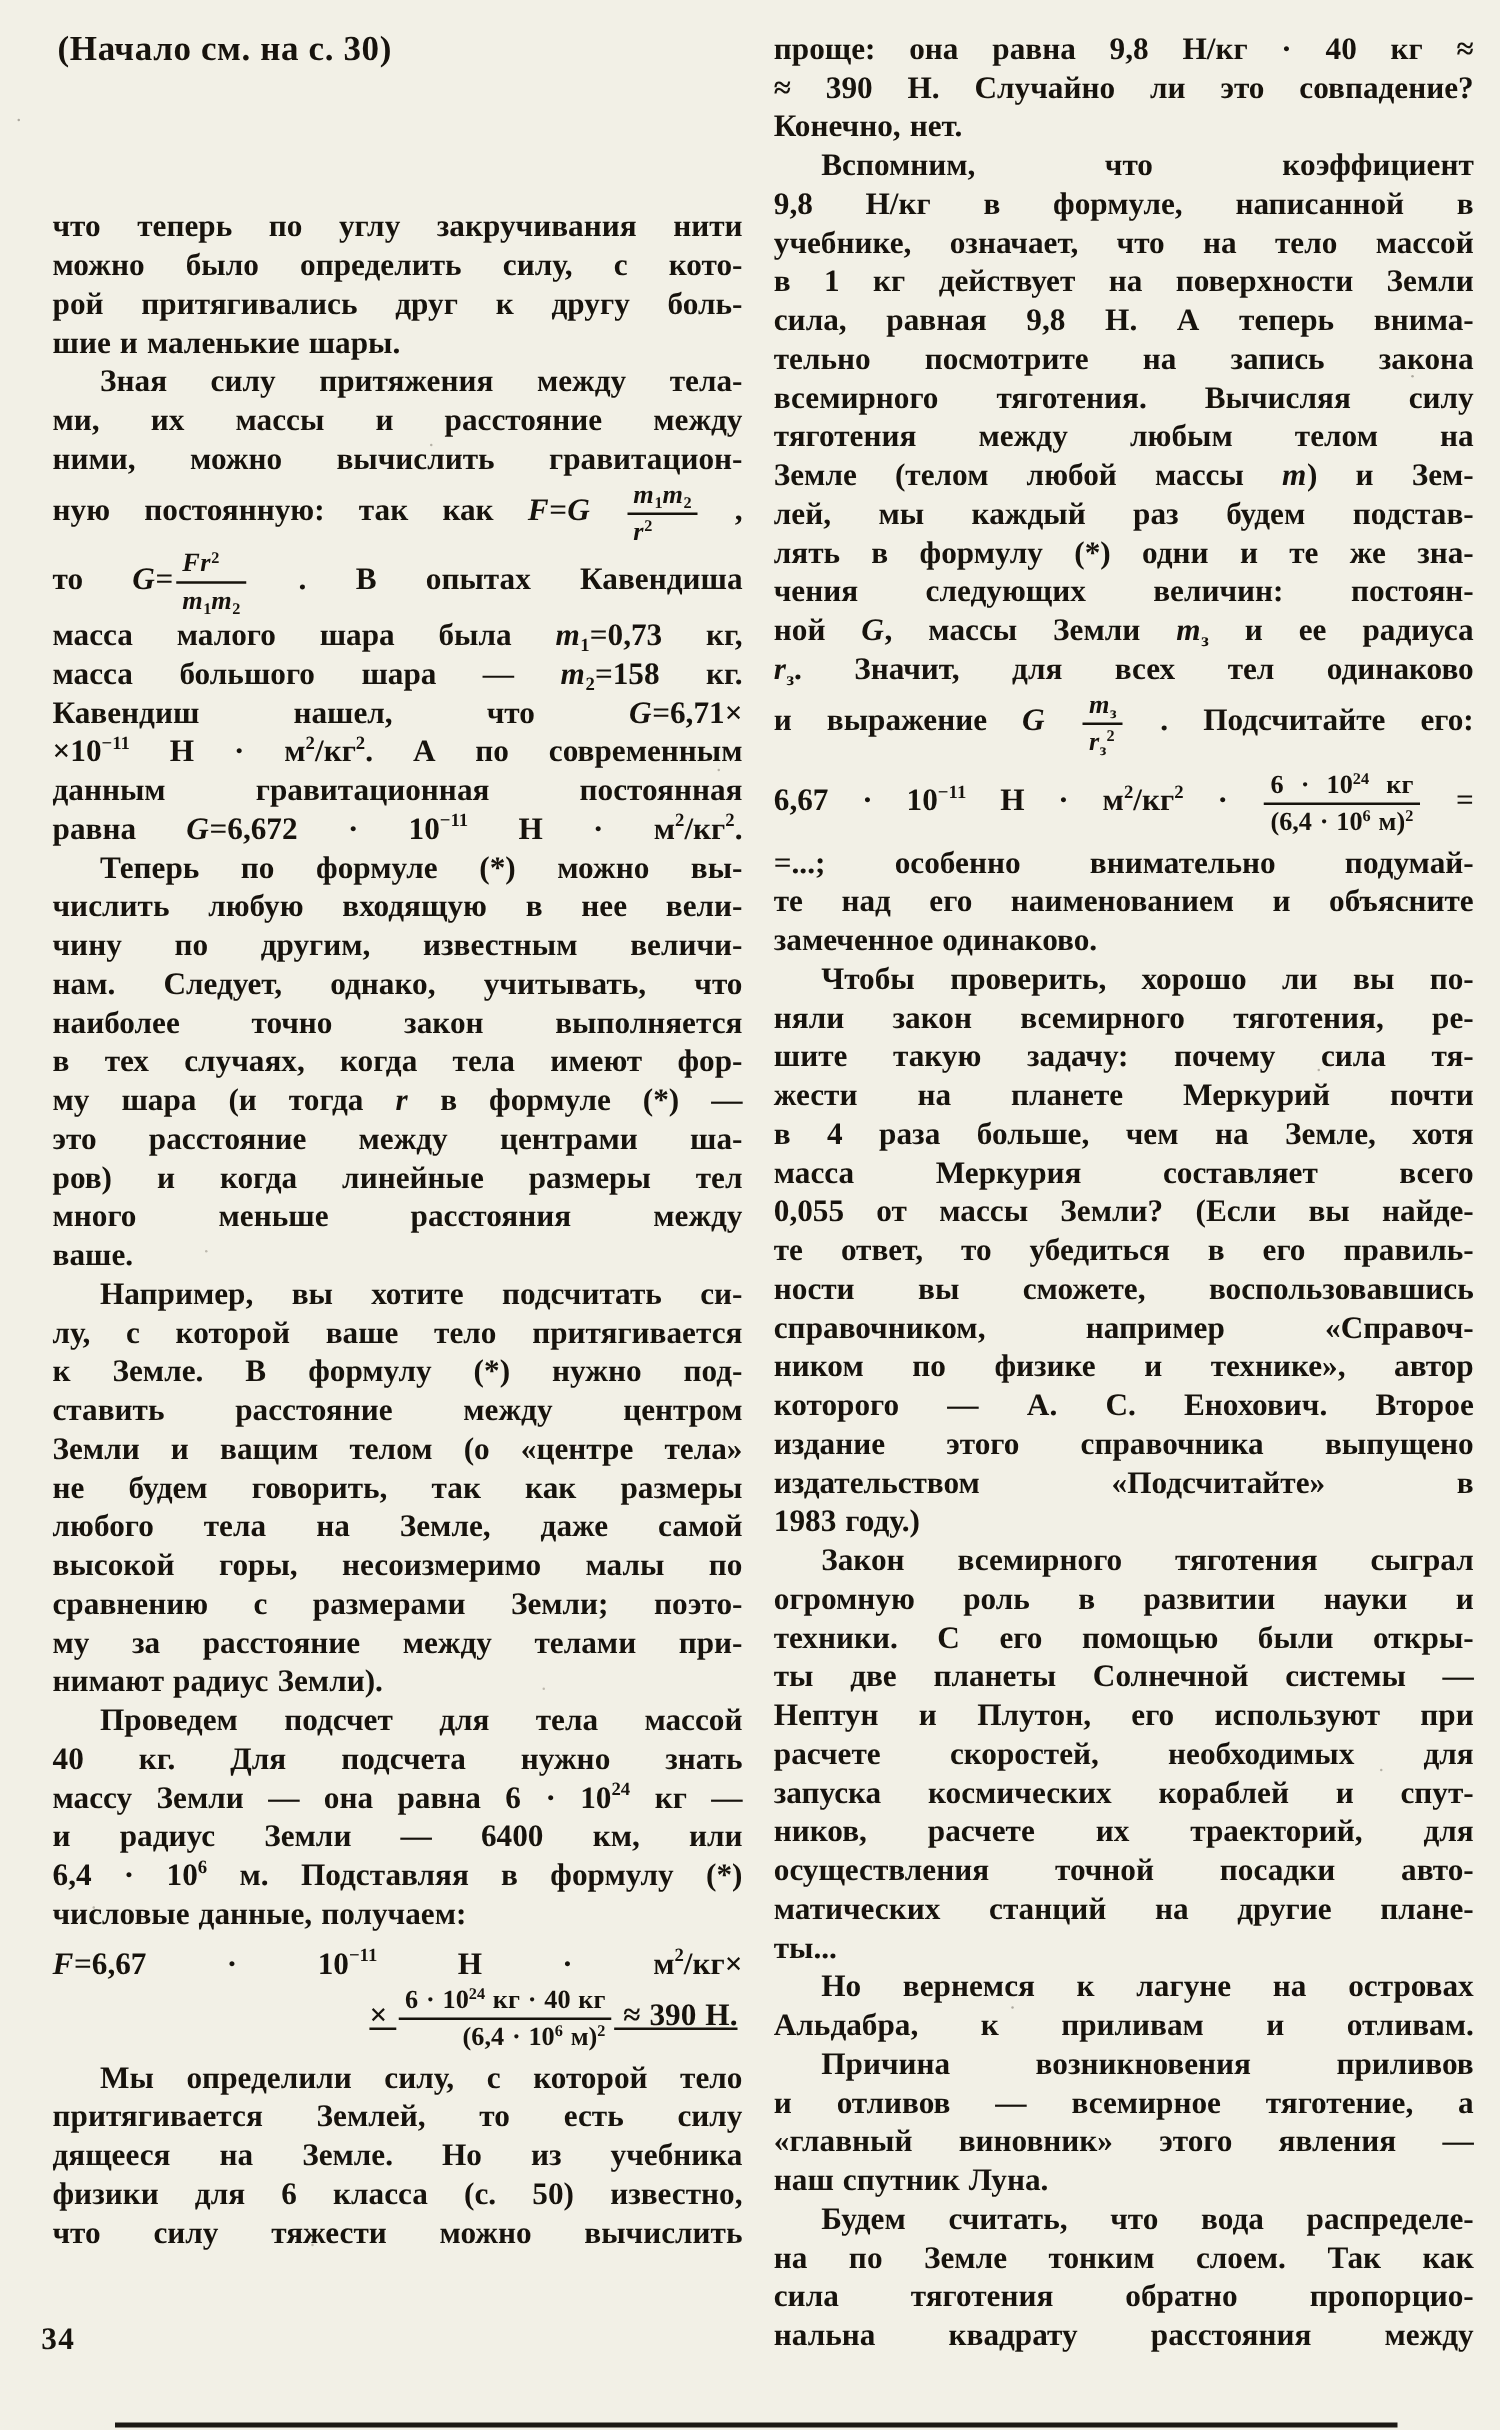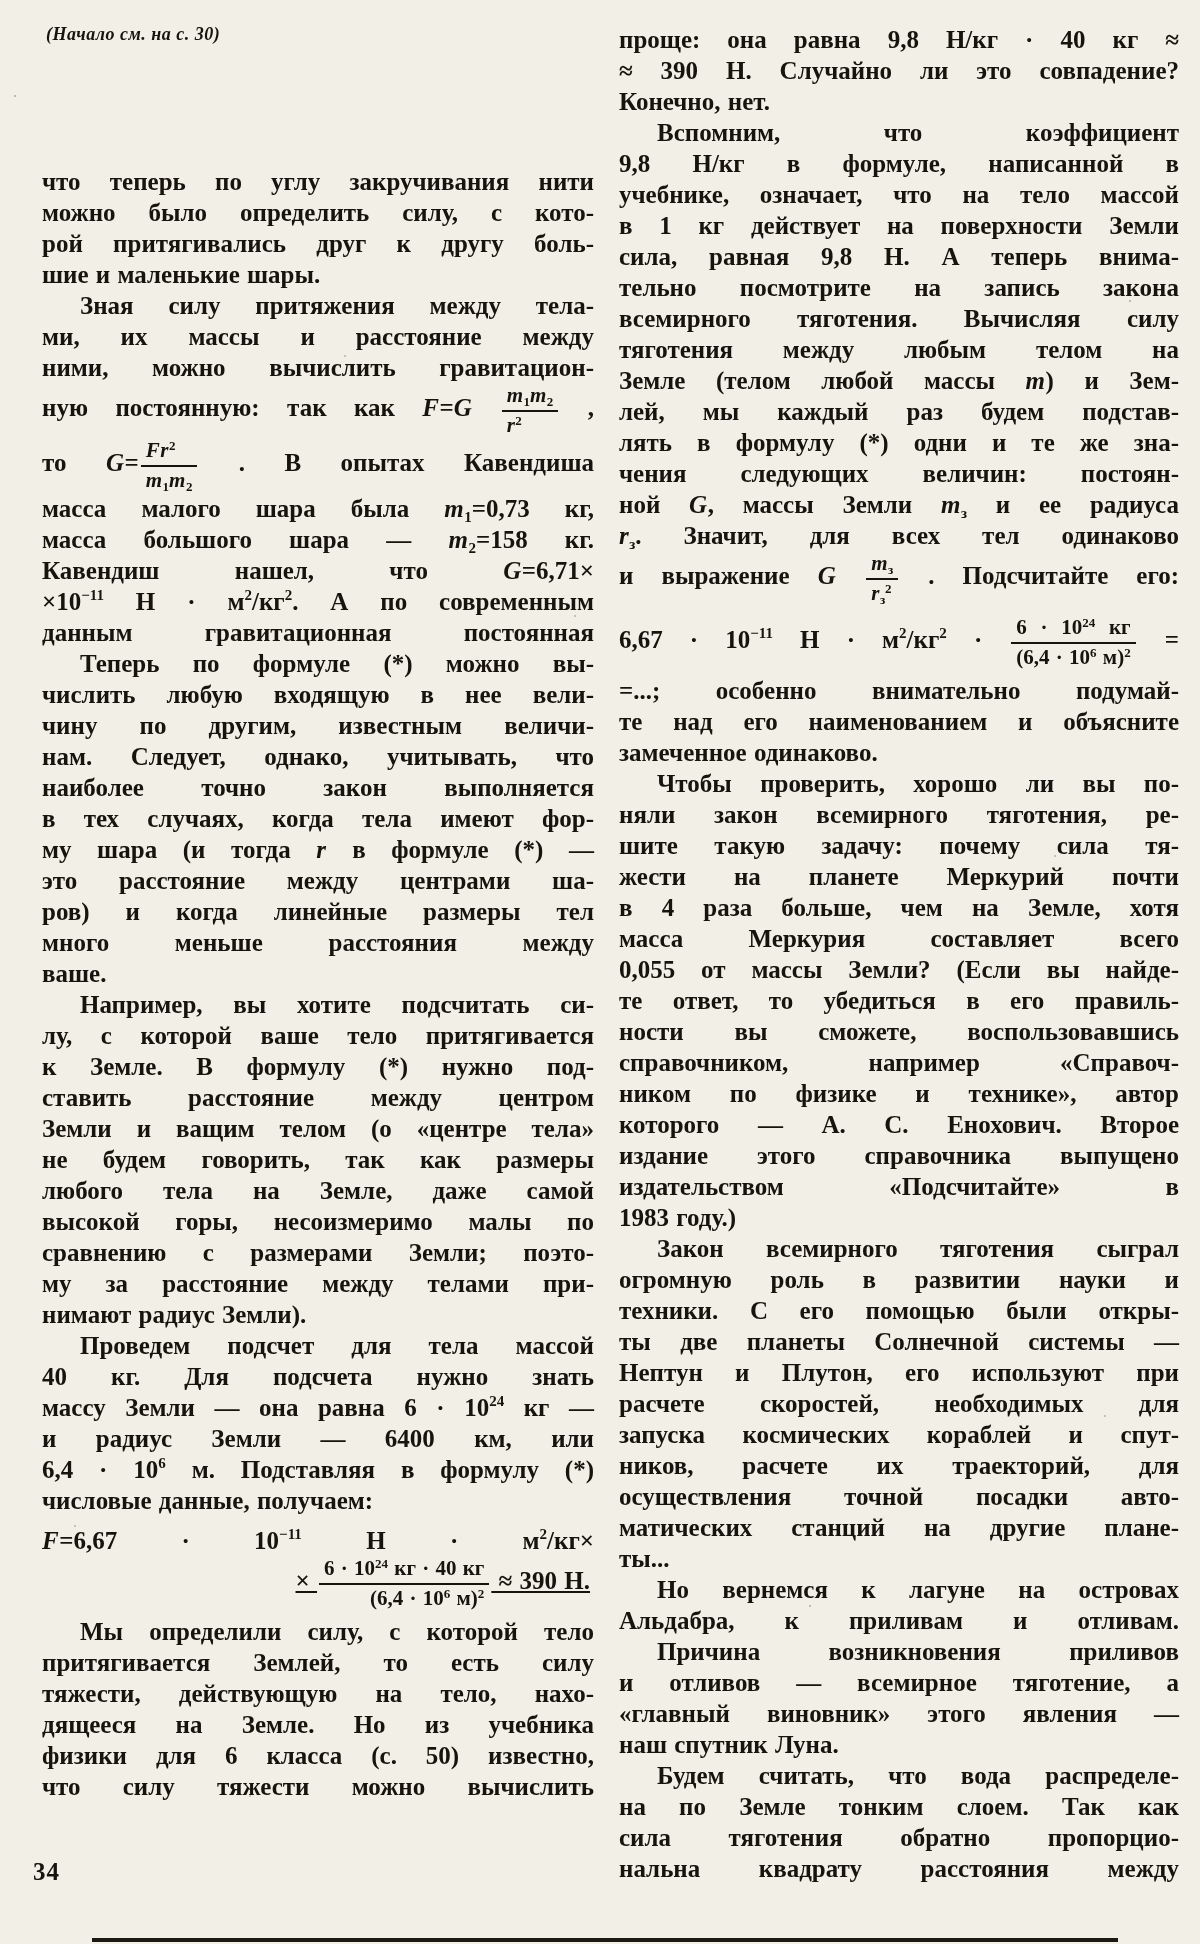--- a/index.html
+++ b/index.html
@@ -16,21 +16,21 @@
     content:"";position:absolute;width:2px;height:2px;background:#6a645a;border-radius:50%;
     left:14px;top:95px;
     box-shadow:330px 260px 0 #7a7468, 905px 35px 0 #8a8478, 1115px 205px 0 #6a645a,
       560px 520px 0 #7a7468, 150px 905px 0 #8a8478, 1040px 760px 0 #7a7468,
       420px 1255px 0 #8a8478, 795px 1510px 0 #6a645a, 235px 1700px 0 #8a8478,
       1090px 1320px 0 #7a7468, 680px 1860px 0 #8a8478, 60px 1430px 0 #7a7468;
     opacity:.5;
   }
   .note{
     position:absolute;left:46px;top:24px;
-    font-size:18px;font-style:italic;letter-spacing:.5px;
+    font-size:28px;letter-spacing:.5px;
   }
   .col{position:absolute;font-size:25px;line-height:31px;word-spacing:1px;}
   .col-left{left:42px;top:166px;width:552px;}
   .col-right{left:619px;top:24px;width:560px;}
   .para{margin:0;}
   .formula{margin:9px 0 5px;}
   .line{text-align:justify;text-align-last:justify;}
   .line.plain-last{text-align-last:left;}
   .line.indent{text-indent:38px;}
   .line.align-right{text-align:right;text-align-last:right;padding-right:4px;text-decoration:underline;}
@@ -64,20 +64,21 @@
         <div class="line indent">Зная силу притяжения между тела-</div>
         <div class="line">ми, их массы и расстояние между</div>
         <div class="line">ними, можно вычислить гравитацион-</div>
         <div class="line">ную постоянную: так как <em>F</em>=<em>G</em> <span class="frac"><span class="num"><em>m</em><sub>1</sub><em>m</em><sub>2</sub></span><span class="den"><em>r</em><sup>2</sup></span></span> ,</div>
         <div class="line">то <em>G</em>=<span class="frac"><span class="num"><em>F</em><em>r</em><sup>2</sup></span><span class="den"><em>m</em><sub>1</sub><em>m</em><sub>2</sub></span></span> . В опытах Кавендиша</div>
         <div class="line">масса малого шара была <em>m</em><sub>1</sub>=0,73 кг,</div>
         <div class="line">масса большого шара — <em>m</em><sub>2</sub>=158 кг.</div>
         <div class="line">Кавендиш нашел, что <em>G</em>=6,71×</div>
         <div class="line">×10<sup>−11</sup> Н · м<sup>2</sup>/кг<sup>2</sup>. А по современным</div>
         <div class="line">данным гравитационная постоянная</div>
+        <div class="line">равна <em>G</em>=6,672 · 10<sup>−11</sup> Н · м<sup>2</sup>/кг<sup>2</sup>.</div>
       </div>
       <div class="para">
         <div class="line indent">Теперь по формуле (*) можно вы-</div>
         <div class="line">числить любую входящую в нее вели-</div>
         <div class="line">чину по другим, известным величи-</div>
         <div class="line">нам. Следует, однако, учитывать, что</div>
         <div class="line">наиболее точно закон выполняется</div>
         <div class="line">в тех случаях, когда тела имеют фор-</div>
         <div class="line">му шара (и тогда <em>r</em> в формуле (*) —</div>
         <div class="line">это расстояние между центрами ша-</div>
@@ -106,21 +107,20 @@
         <div class="line">6,4 · 10<sup>6</sup> м. Подставляя в формулу (*)</div>
         <div class="line plain-last">числовые данные, получаем:</div>
       </div>
       <div class="formula">
         <div class="line"><em>F</em>=6,67 · 10<sup>−11</sup> Н · м<sup>2</sup>/кг×</div>
         <div class="line align-right">× <span class="frac"><span class="num">6 · 10<sup>24</sup> кг · 40 кг</span><span class="den">(6,4 · 10<sup>6</sup> м)<sup>2</sup></span></span> ≈ 390 Н.</div>
       </div>
       <div class="para">
         <div class="line indent">Мы определили силу, с которой тело</div>
         <div class="line">притягивается Землей, то есть силу</div>
-        <div class="line">тяжести, действующую на тело, нахо-</div>
         <div class="line">дящееся на Земле. Но из учебника</div>
         <div class="line">физики для 6 класса (с. 50) известно,</div>
         <div class="line">что силу тяжести можно вычислить</div>
       </div>
     </div>
   <div class="col col-right" id="col-right">
       <div class="para">
         <div class="line">проще: она равна 9,8 Н/кг · 40 кг ≈</div>
         <div class="line">≈ 390 Н. Случайно ли это совпадение?</div>
         <div class="line plain-last">Конечно, нет.</div>

